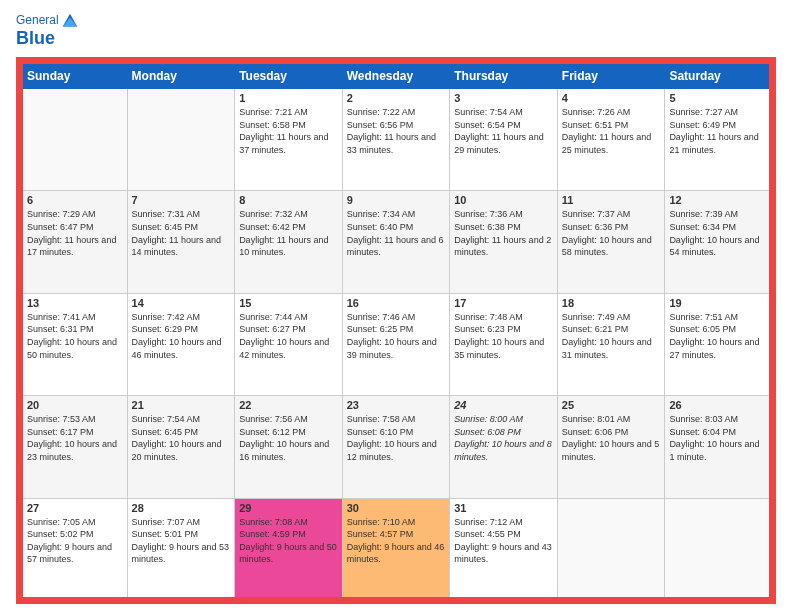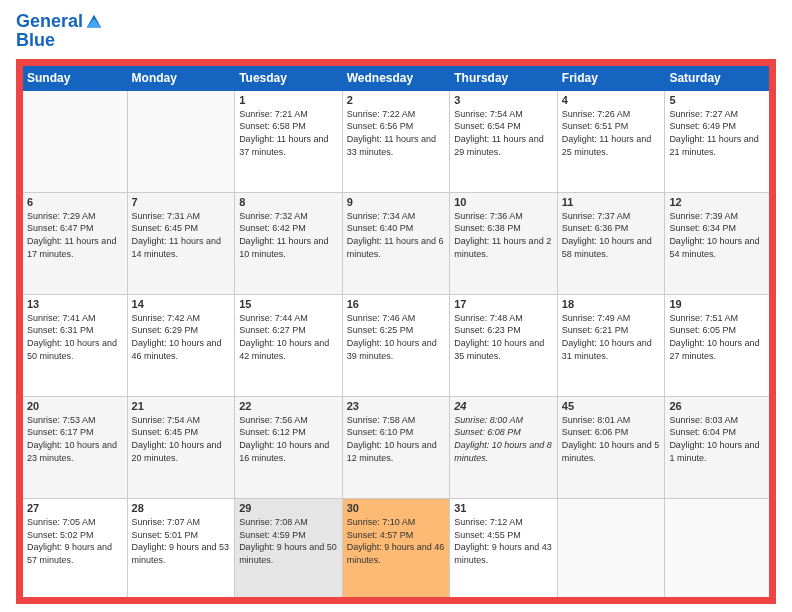--- a/index.html
+++ b/index.html
@@ -21,22 +21,22 @@
       display: flex;
       justify-content: space-between;
       align-items: flex-start;
       margin-bottom: 8px;
     }
     .logo {
       display: flex;
       align-items: center;
     }
     .logo-text {
-      font-size: 18px;
-      font-weight: bold;
+      font-size: 12px;
+      font-weight: normal;
       color: #333;
       line-height: 1.1;
     }
     .logo-text span {
       color: #1565c0;
     }
     .logo-icon {
       width: 18px;
       height: 18px;
       margin-left: 2px;
@@ -282,21 +282,21 @@
 Sunset: 6:10 PM
 Daylight: 10 hours and 12 minutes.</div>
           </td>
           <td style="background-color: rgb(245, 245, 245); font-style: italic;">
             <span class="day-num">24</span>
             <div class="cell-text" style="white-space: pre-line;">Sunrise: 8:00 AM
 Sunset: 6:08 PM
 Daylight: 10 hours and 8 minutes.</div>
           </td>
           <td style="background-color: rgb(245, 245, 245);">
-            <span class="day-num">45</span>
+            <span class="day-num">25</span>
             <div class="cell-text" style="white-space: pre-line;">Sunrise: 8:01 AM
 Sunset: 6:06 PM
 Daylight: 10 hours and 5 minutes.</div>
           </td>
           <td style="background-color: rgb(245, 245, 245);">
             <span class="day-num">26</span>
             <div class="cell-text" style="white-space: pre-line;">Sunrise: 8:03 AM
 Sunset: 6:04 PM
 Daylight: 10 hours and 1 minute.</div>
           </td>
@@ -307,21 +307,21 @@
             <div class="cell-text" style="white-space: pre-line;">Sunrise: 7:05 AM
 Sunset: 5:02 PM
 Daylight: 9 hours and 57 minutes.</div>
           </td>
           <td style="background-color: rgb(255, 255, 255);">
             <span class="day-num">28</span>
             <div class="cell-text" style="white-space: pre-line;">Sunrise: 7:07 AM
 Sunset: 5:01 PM
 Daylight: 9 hours and 53 minutes.</div>
           </td>
-          <td style="background-color: #e5e5e5;">
+          <td style="background-color: #ec4899;">
             <span class="day-num">29</span>
             <div class="cell-text" style="white-space: pre-line;">Sunrise: 7:08 AM
 Sunset: 4:59 PM
 Daylight: 9 hours and 50 minutes.</div>
           </td>
           <td style="background-color: #fdba74; margin-top: 12px;">
             <span class="day-num">30</span>
             <div class="cell-text" style="white-space: pre-line;">Sunrise: 7:10 AM
 Sunset: 4:57 PM
 Daylight: 9 hours and 46 minutes.</div>

